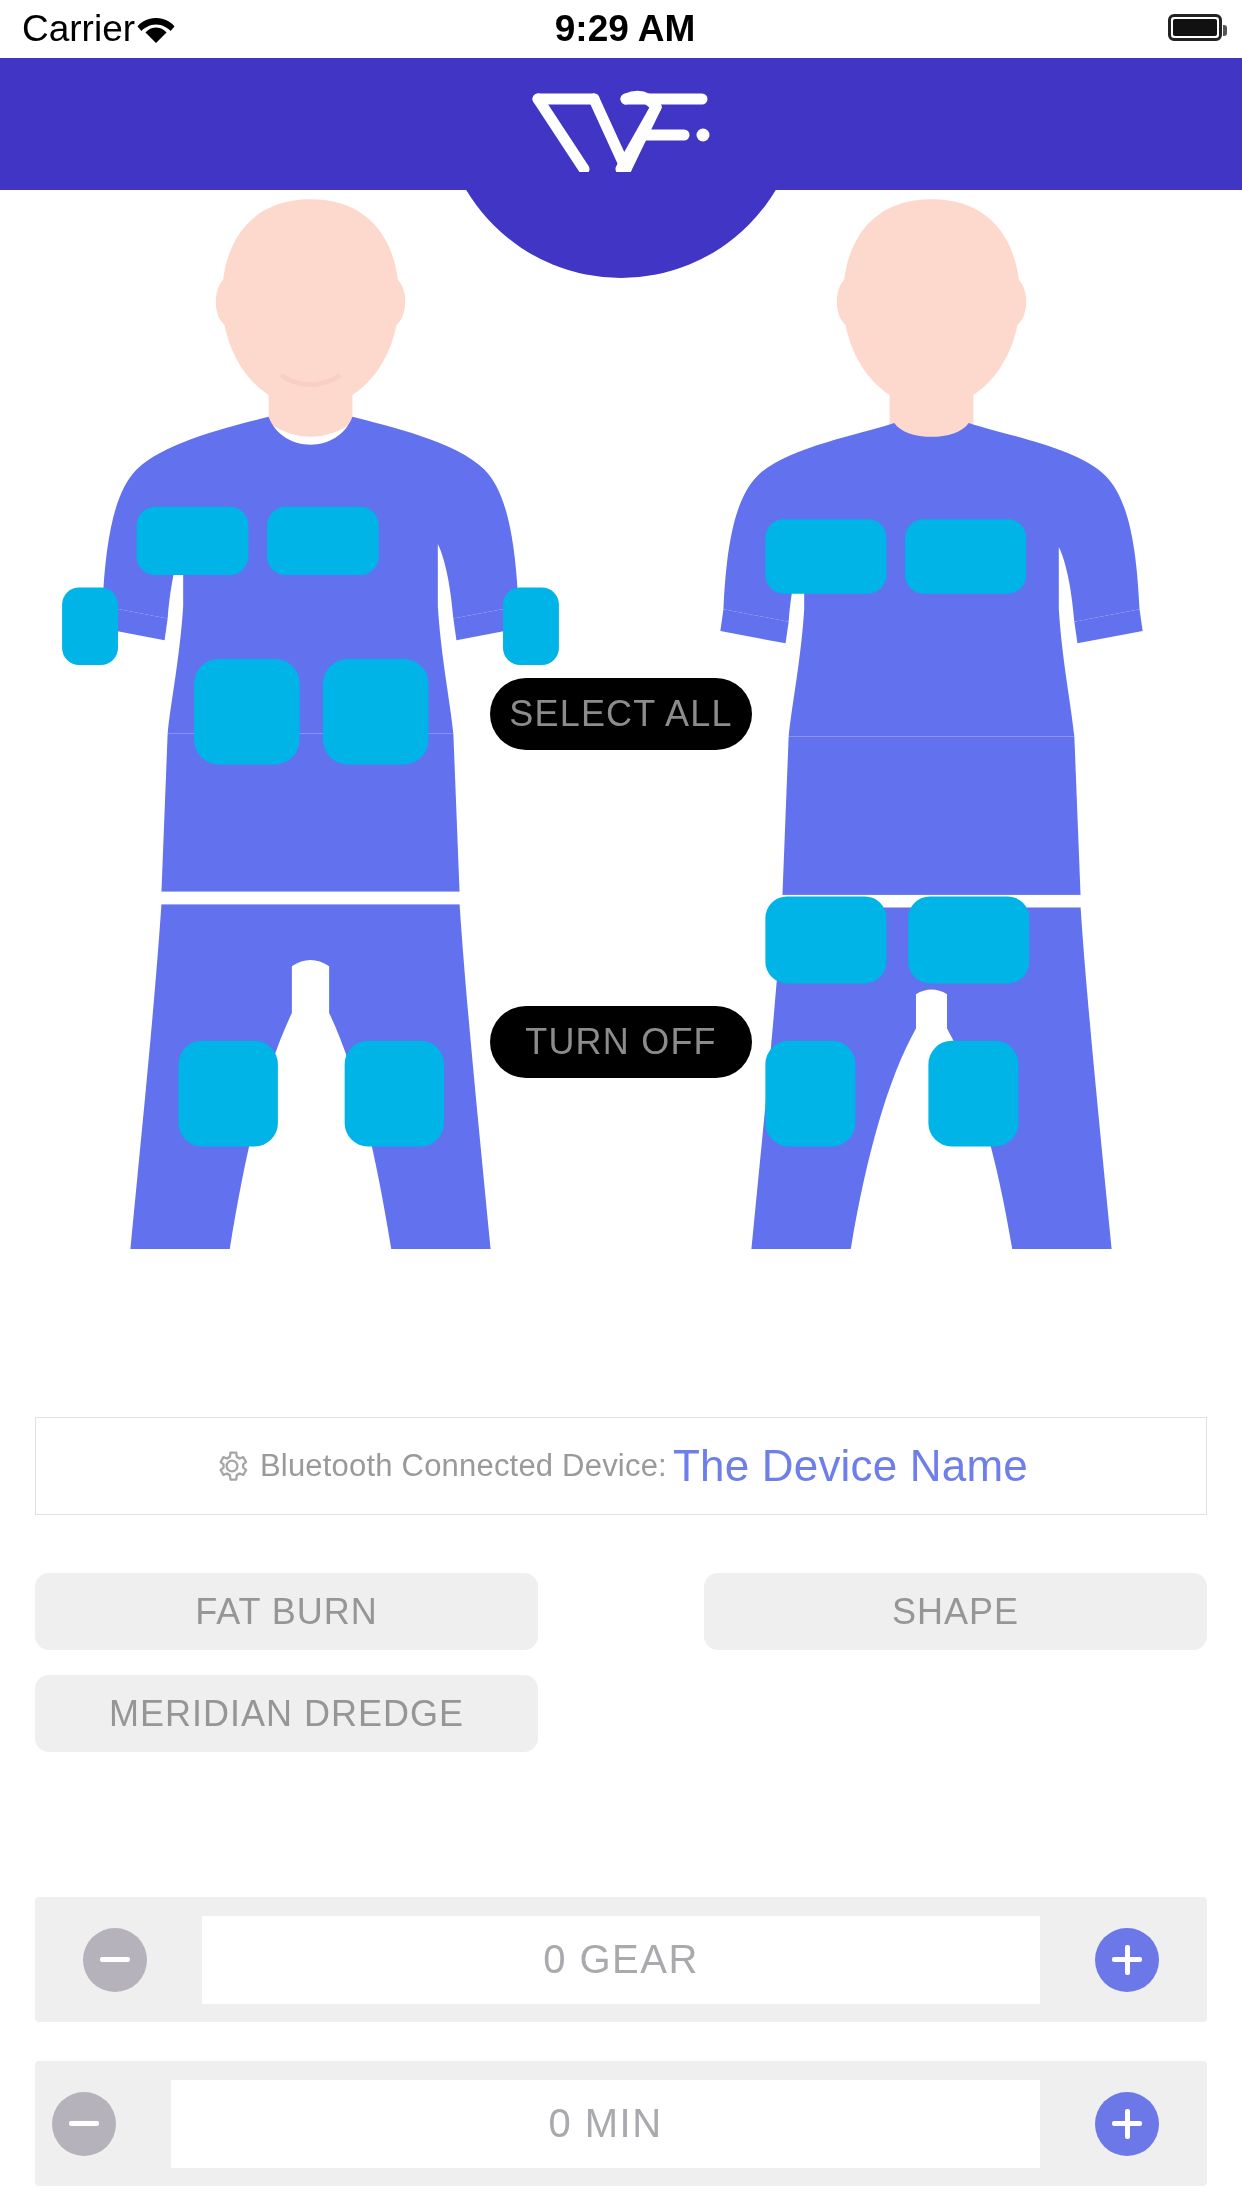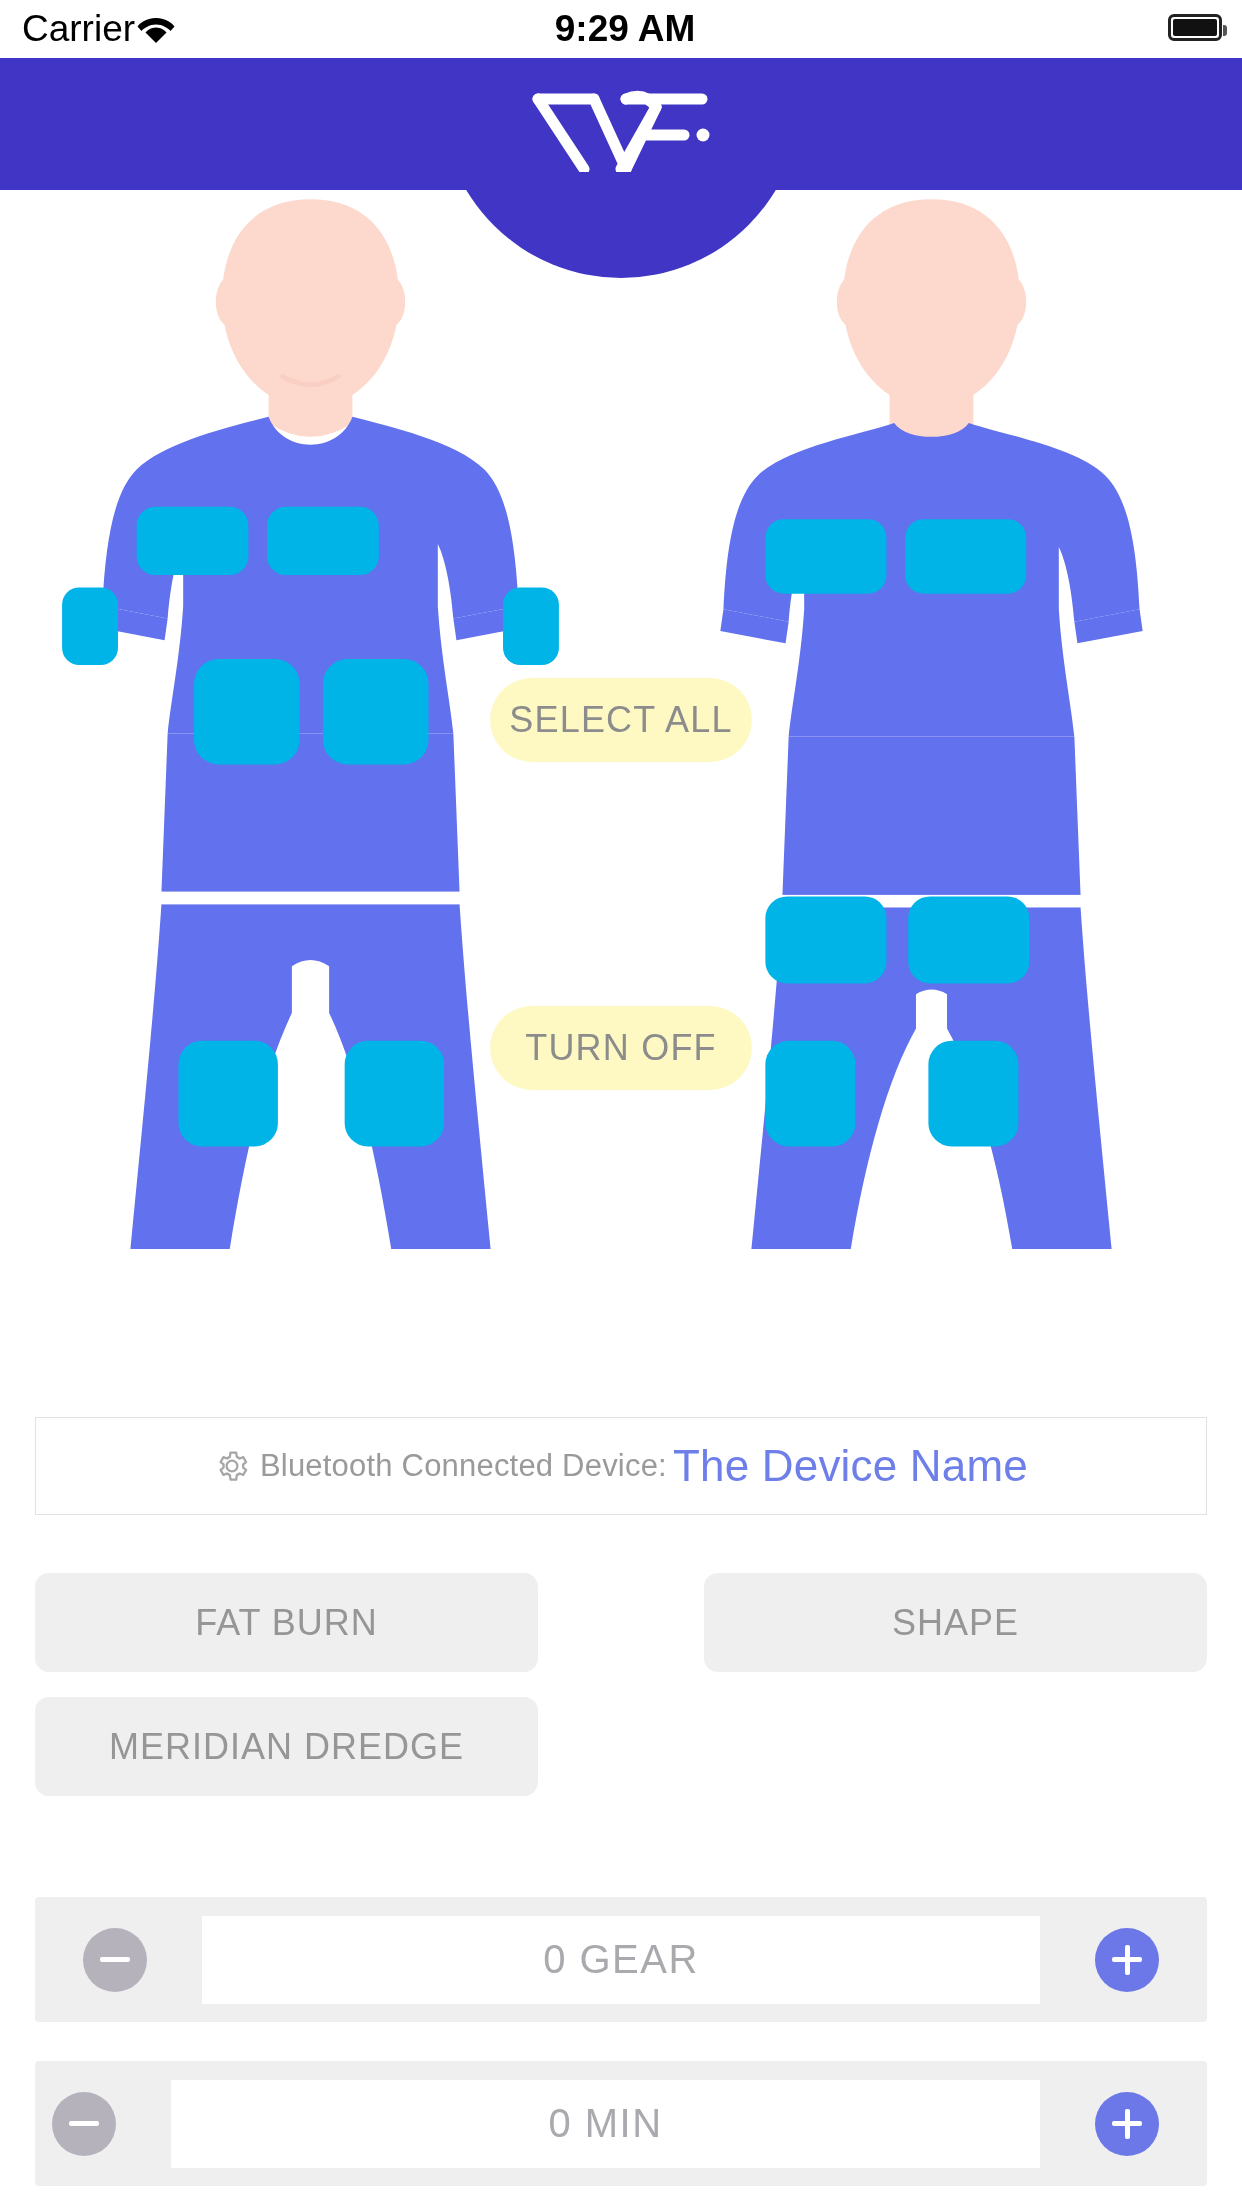--- a/index.html
+++ b/index.html
@@ -51,45 +51,45 @@
 
   
   .figures { position:absolute; top:190px; left:0; width:1242px; height:1180px; }
   .figure { position:absolute; top:0; width:621px; height:1180px; }
   .figure.front { left:0; }
   .figure.back  { left:621px; }
 
   
   .centre-btn {
     position:absolute; left:50%; transform:translateX(-50%);
-    background:#fef9c3; border:none; border-radius:44px;
+    background:#000000; border:none; border-radius:44px;
     color:#8C8C8C; font-size:36px; letter-spacing:1.2px;
     font-family:"Liberation Sans", sans-serif;
     display:flex; align-items:center; justify-content:center;
-    width:262px; height:84px; cursor:pointer;
+    width:262px; height:72px; cursor:pointer;
   }
   .centre-btn.select-all { top:488px; }
   .centre-btn.turn-off   { top:816px; }
 
   
   .bt-bar {
     position:absolute; left:35px; top:1417px; width:1172px; height:98px;
     border:1px solid #E2E2E2; background:#fff; border-radius:0;
     display:flex; align-items:center; justify-content:center; gap:0;
   }
   .bt-inner { display:flex; align-items:center; }
   .gear-icon { width:36px; height:36px; margin-right:10px; flex:0 0 auto; }
   .bt-label { font-size:31px; color:#9A9A9A; letter-spacing:0.2px; }
   .bt-device { font-size:44px; color:#6F7FEA; letter-spacing:0.2px; margin-left:6px; }
 
   
   .modes { position:absolute; left:35px; top:1573px; width:1172px; }
   .mode-row { display:flex; justify-content:space-between; margin-bottom:25px; }
   .mode-btn {
-    width:503px; height:99px; background:#EFEFEF; border:none; border-radius:14px;
+    width:503px; height:77px; background:#EFEFEF; border:none; border-radius:14px;
     color:#969696; font-size:36px; letter-spacing:1px;
     font-family:"Liberation Sans", sans-serif;
     display:flex; align-items:center; justify-content:center; cursor:pointer;
   }
 
   
   .stepper {
     position:absolute; left:35px; width:1172px; height:125px;
     background:#EFEFEF; border-radius:4px;
     display:flex; align-items:center; padding:0 48px;

